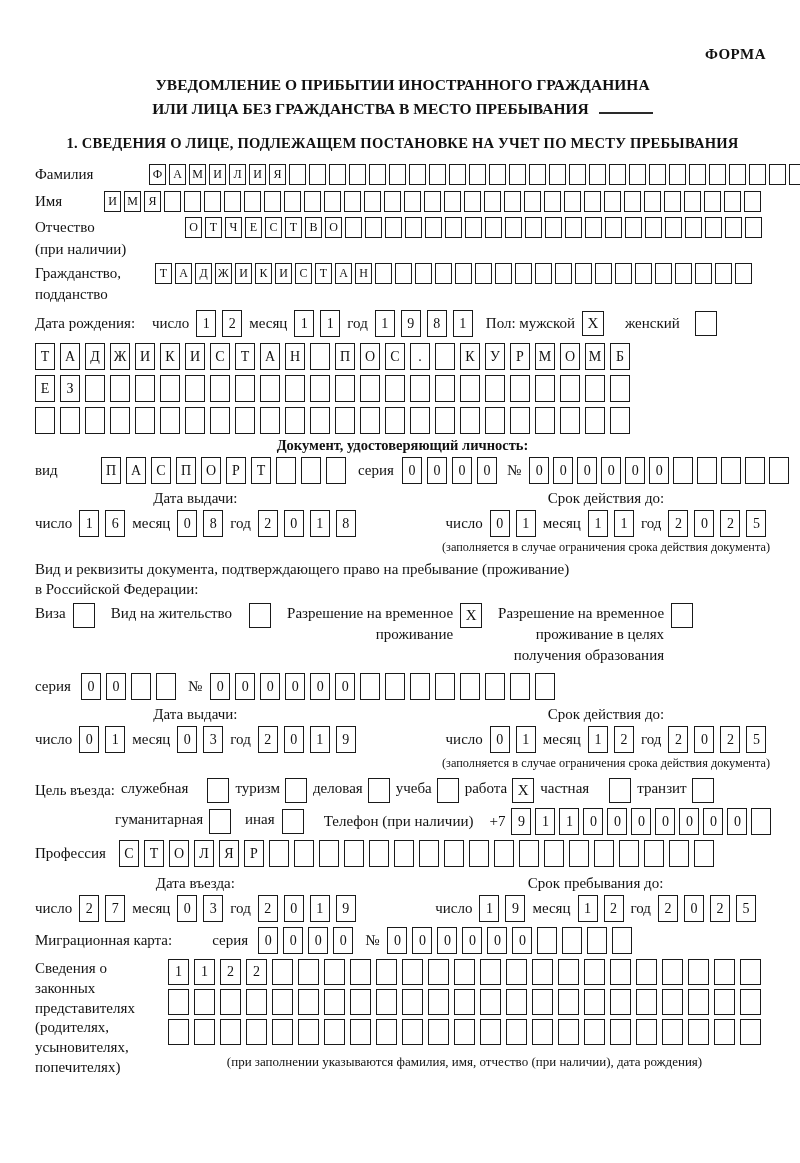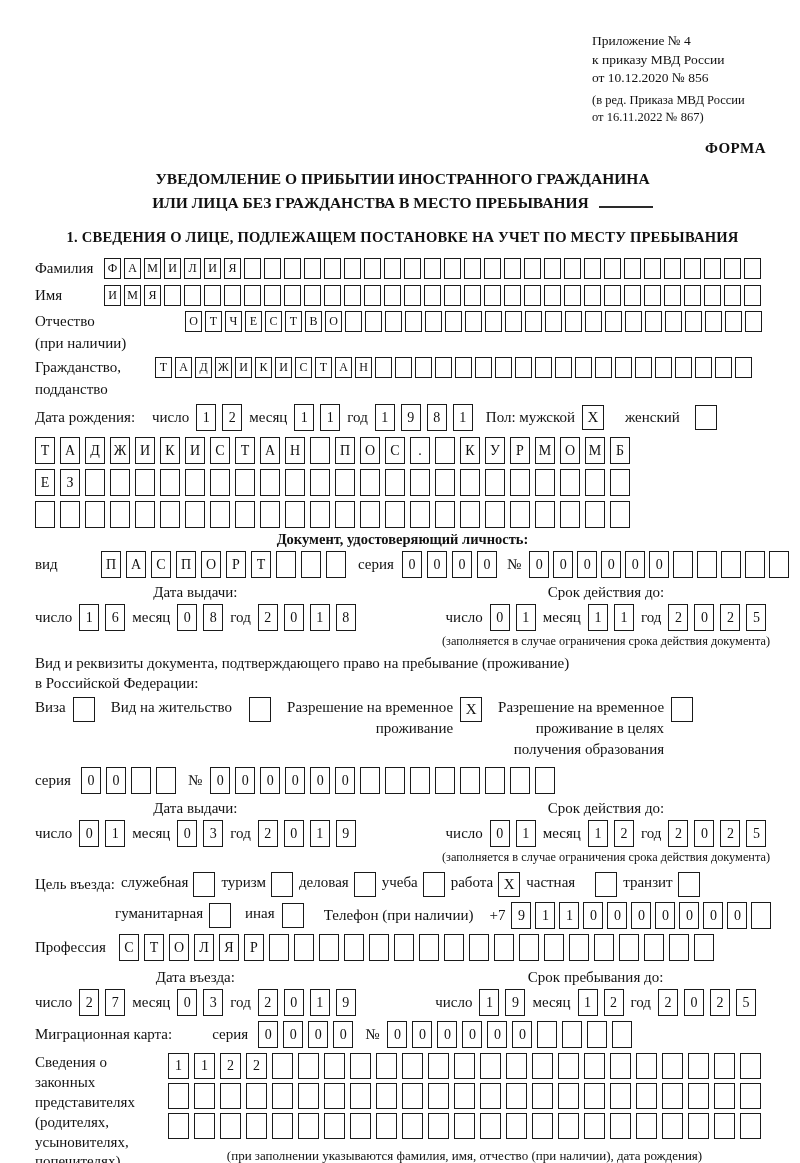--- a/index.html
+++ b/index.html
@@ -40,34 +40,27 @@
   .dnote{font-size:12.3px;margin-top:3px;white-space:nowrap;}
 
   .doc-heading{text-align:center;font-weight:bold;font-size:14.5px;}
   .plain{font-size:15px;}
   .opt-row{display:flex;align-items:flex-start;gap:16px;}
   .opt{display:flex;align-items:flex-start;gap:7px;}
   .opt .txt{font-size:15px;line-height:1.4;}
   .opt .txt.center{text-align:right;}
   .rep-note{font-size:13px;text-align:center;margin-top:5px;white-space:nowrap;}
   .mt2{margin-top:2px;}.mt3{margin-top:3px;}.mt4{margin-top:4px;}.mt5{margin-top:5px;}
-  .mt6{margin-top:6px;}.mt7{margin-top:7px;}.mt12{margin-top:12px;}
+  .mt6{margin-top:6px;}.mt7{margin-top:7px;}.mt12{margin-top:12px;gap:45px;}
 </style>
 </head>
 <body>
 
 <div class="page">
 
-  <div class="annex">
-    <div>Приложение № 4</div>
-    <div>к приказу МВД России</div>
-    <div>от 10.12.2020 № 856</div>
-    <div class="small gap">(в ред. Приказа МВД России</div>
-    <div class="small">от 16.11.2022 № 867)</div>
-  </div>
 
   <div class="forma">ФОРМА</div>
 
   <div class="title">
     <div>УВЕДОМЛЕНИЕ О ПРИБЫТИИ ИНОСТРАННОГО ГРАЖДАНИНА</div>
     <div><span>ИЛИ ЛИЦА БЕЗ ГРАЖДАНСТВА В МЕСТО ПРЕБЫВАНИЯ</span><span class="blank-line"></span></div>
   </div>
 
   <div class="sec-heading">1. СВЕДЕНИЯ О ЛИЦЕ, ПОДЛЕЖАЩЕМ ПОСТАНОВКЕ НА УЧЕТ ПО МЕСТУ ПРЕБЫВАНИЯ</div>
 
@@ -520,21 +513,21 @@
             <span class="cell">2</span>
             <span class="cell">5</span>
           </span>
       </div>
       <div class="dnote">(заполняется в случае ограничения срока действия документа)</div>
     </div>
   </div>
 
   <div class="row mt7" style="gap:6px;font-size:14.6px;">
     <span class="lbl" style="font-size:14.8px">Цель въезда:</span>
-    <span class="opt" style="gap:5px">
+    <span class="opt" style="gap:19px">
         <span class="txt">служебная</span>
         <span class="checkbox"></span>
       </span>
     <span class="opt" style="gap:5px">
         <span class="txt">туризм</span>
         <span class="checkbox"></span>
       </span>
     <span class="opt" style="gap:5px">
         <span class="txt">деловая</span>
         <span class="checkbox"></span>

